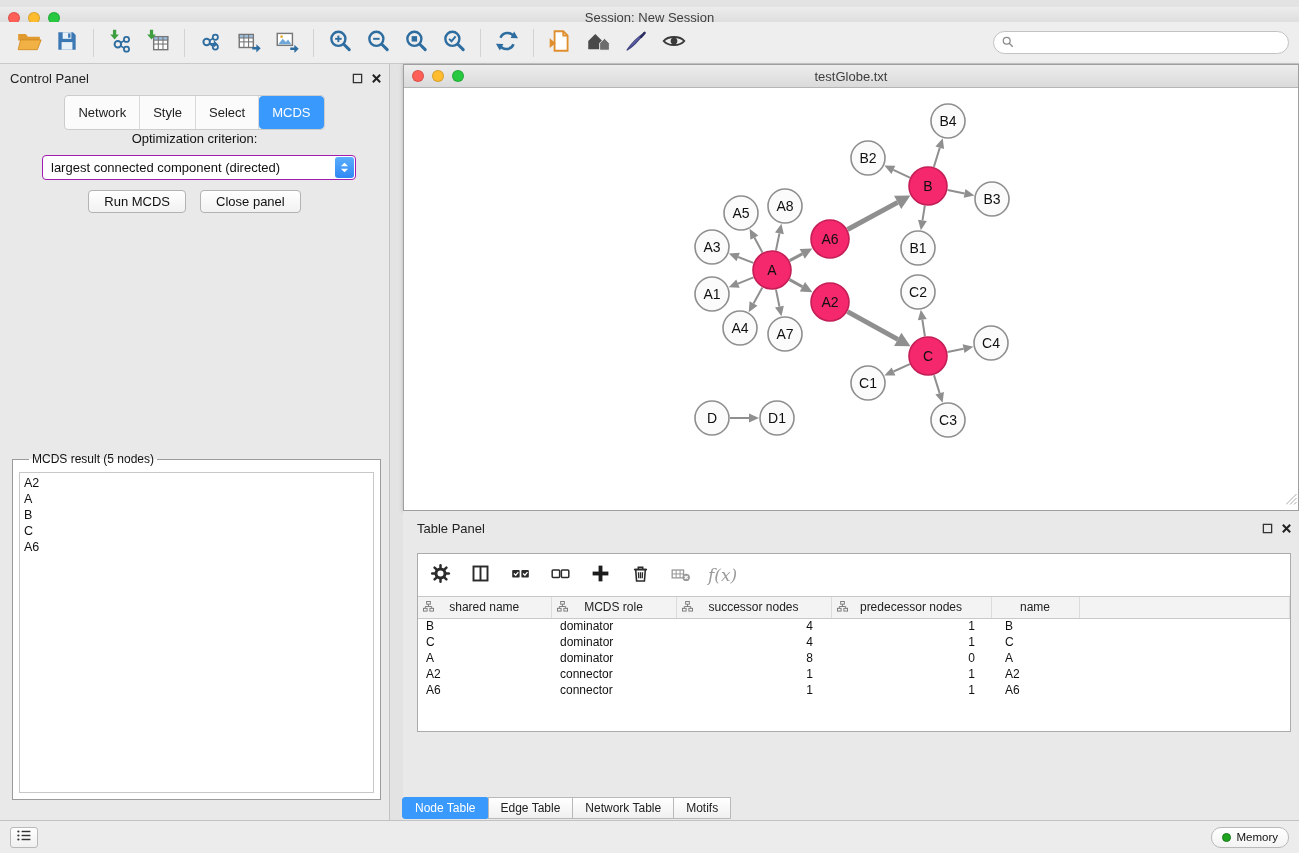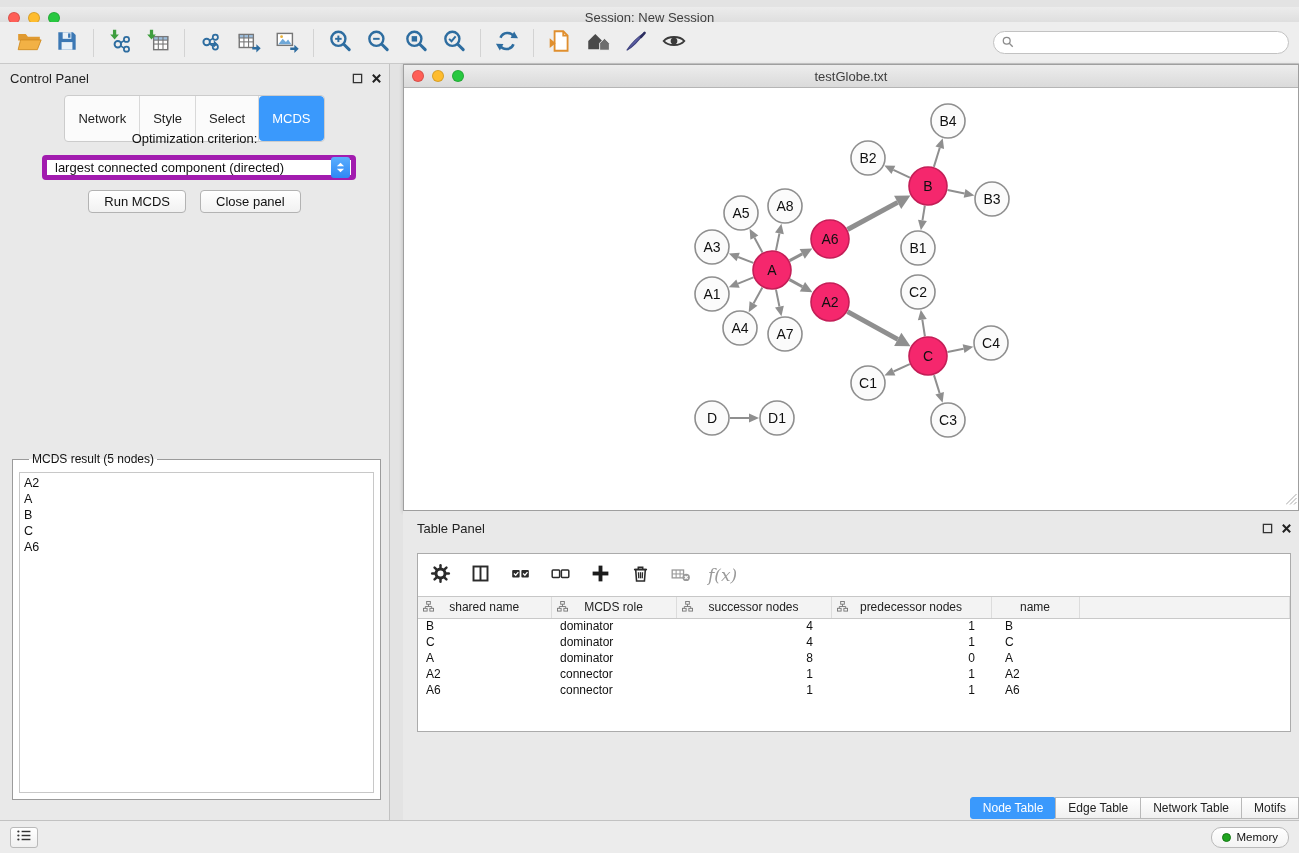--- a/index.html
+++ b/index.html
@@ -32,26 +32,26 @@
 
   
   .control-panel { position:absolute; left:0; top:0; width:390px; height:756px; background:#e9e9e9;
     border-right:1px solid #c2c2c2; }
   .cp-header { position:absolute; top:5px; left:10px; right:6px; height:18px; display:flex; align-items:center; }
   .cp-title { font-size:13px; color:#222; }
   .panel-winbtns { margin-left:auto; display:flex; gap:6px; align-items:center; }
   .winbtn { width:13px; height:13px; display:flex; align-items:center; justify-content:center; border:none; background:transparent; }
   .cp-tabs { position:absolute; top:31px; left:0; right:0; display:flex; justify-content:center; }
   .cp-tabs-inner { display:flex; background:#fbfbfb; border:1px solid #cccccc; border-radius:4px; overflow:hidden; }
-  .cp-tab { font-size:13px; color:#222; padding:15px 13px; border:none; background:transparent; border-right:1px solid #d9d9d9; }
+  .cp-tab { font-size:13px; color:#222; padding:9px 13px; border:none; background:transparent; border-right:1px solid #d9d9d9; }
   .cp-tab:last-child { border-right:none; }
   .cp-tab.active { background:#3a99fc; color:#ffffff; border-radius:4px; }
   .cp-opt-label { position:absolute; top:67px; left:0; right:0; text-align:center; font-size:13px; color:#111; }
   .cp-dropdown { position:absolute; top:91px; left:42px; width:314px; height:25px; background:#ffffff;
-    border:5px solid #a21caf; border-radius:4px; display:flex; align-items:center; }
+    border:1px solid #a21caf; border-radius:4px; display:flex; align-items:center; }
   .cp-dropdown-text { flex:1; font-size:13px; color:#111; padding-left:8px; white-space:nowrap; overflow:hidden; }
   .cp-dropdown-stepper { width:19px; height:21px; margin-right:1px; background:linear-gradient(#5aaefe,#2f88f5);
     border-radius:3px; display:flex; flex-direction:column; align-items:center; justify-content:center; gap:1px; }
   .btn-row { position:absolute; top:126px; left:0; right:0; display:flex; justify-content:center; gap:14px; }
   .mac-btn { height:23px; padding:0 15px; font-size:13px; color:#111; background:linear-gradient(#ffffff,#f1f1f1);
     border:1px solid #b3b3b3; border-radius:4px; }
   .result-fieldset { position:absolute; top:388px; left:12px; right:8px; bottom:20px;
     border:1px solid #9b9b9b; background:#ffffff; padding:6px; }
   .result-fieldset legend { font-size:12px; color:#111; padding:0 3px; margin-left:10px; }
   .result-list { width:100%; height:100%; background:#ffffff; border:1px solid #c8c8c8; overflow:auto;
@@ -81,21 +81,21 @@
   .fx-label { font-family:"DejaVu Serif","Liberation Serif",serif; font-style:italic; font-size:17px; color:#9a9a9a; }
   .tp-table-wrap { flex:1; overflow:hidden; border-top:1px solid #c7c7c7; }
   table.node-table { border-collapse:collapse; width:100%; table-layout:fixed; }
   table.node-table th { height:21px; background:#f3f3f3; border-right:1px solid #dcdcdc; border-bottom:1px solid #c9c9c9;
     font-size:12px; font-weight:normal; color:#222; position:relative; text-align:center; }
   table.node-table th .hdr-icon { position:absolute; left:5px; top:4px; }
   table.node-table td { height:16px; font-size:12px; color:#111; white-space:nowrap; overflow:hidden; }
   td.c0 { padding-left:8px; } td.c1 { padding-left:9px; }
   td.c2 { text-align:right; padding-right:18px; } td.c3 { text-align:right; padding-right:16px; }
   td.c4 { padding-left:14px; }
-  .tp-tabs { position:absolute; left:0; right:0; top:286px; display:flex; justify-content:flex-end; }
+  .tp-tabs { position:absolute; left:0; right:0; top:286px; display:flex; justify-content:flex-start; }
   .tp-tab { font-size:12px; color:#222; padding:3px 12px; background:linear-gradient(#ffffff,#f0f0f0);
     border:1px solid #b9b9b9; margin-left:-1px; }
   .tp-tab.active { background:#3a99fc; color:#ffffff; border-color:#3a99fc; border-radius:3px; }
 
   
   .status-bar { position:absolute; left:0; right:0; bottom:0; height:33px; background:#ececec;
     border-top:1px solid #c2c2c2; display:flex; align-items:center; padding:0 10px; }
   .status-left-btn { width:28px; height:21px; border:1px solid #b9b9b9; border-radius:3px;
     background:linear-gradient(#ffffff,#f0f0f0); display:flex; align-items:center; justify-content:center; }
   .memory-btn { margin-left:auto; height:21px; border:1px solid #b9b9b9; border-radius:10px;

